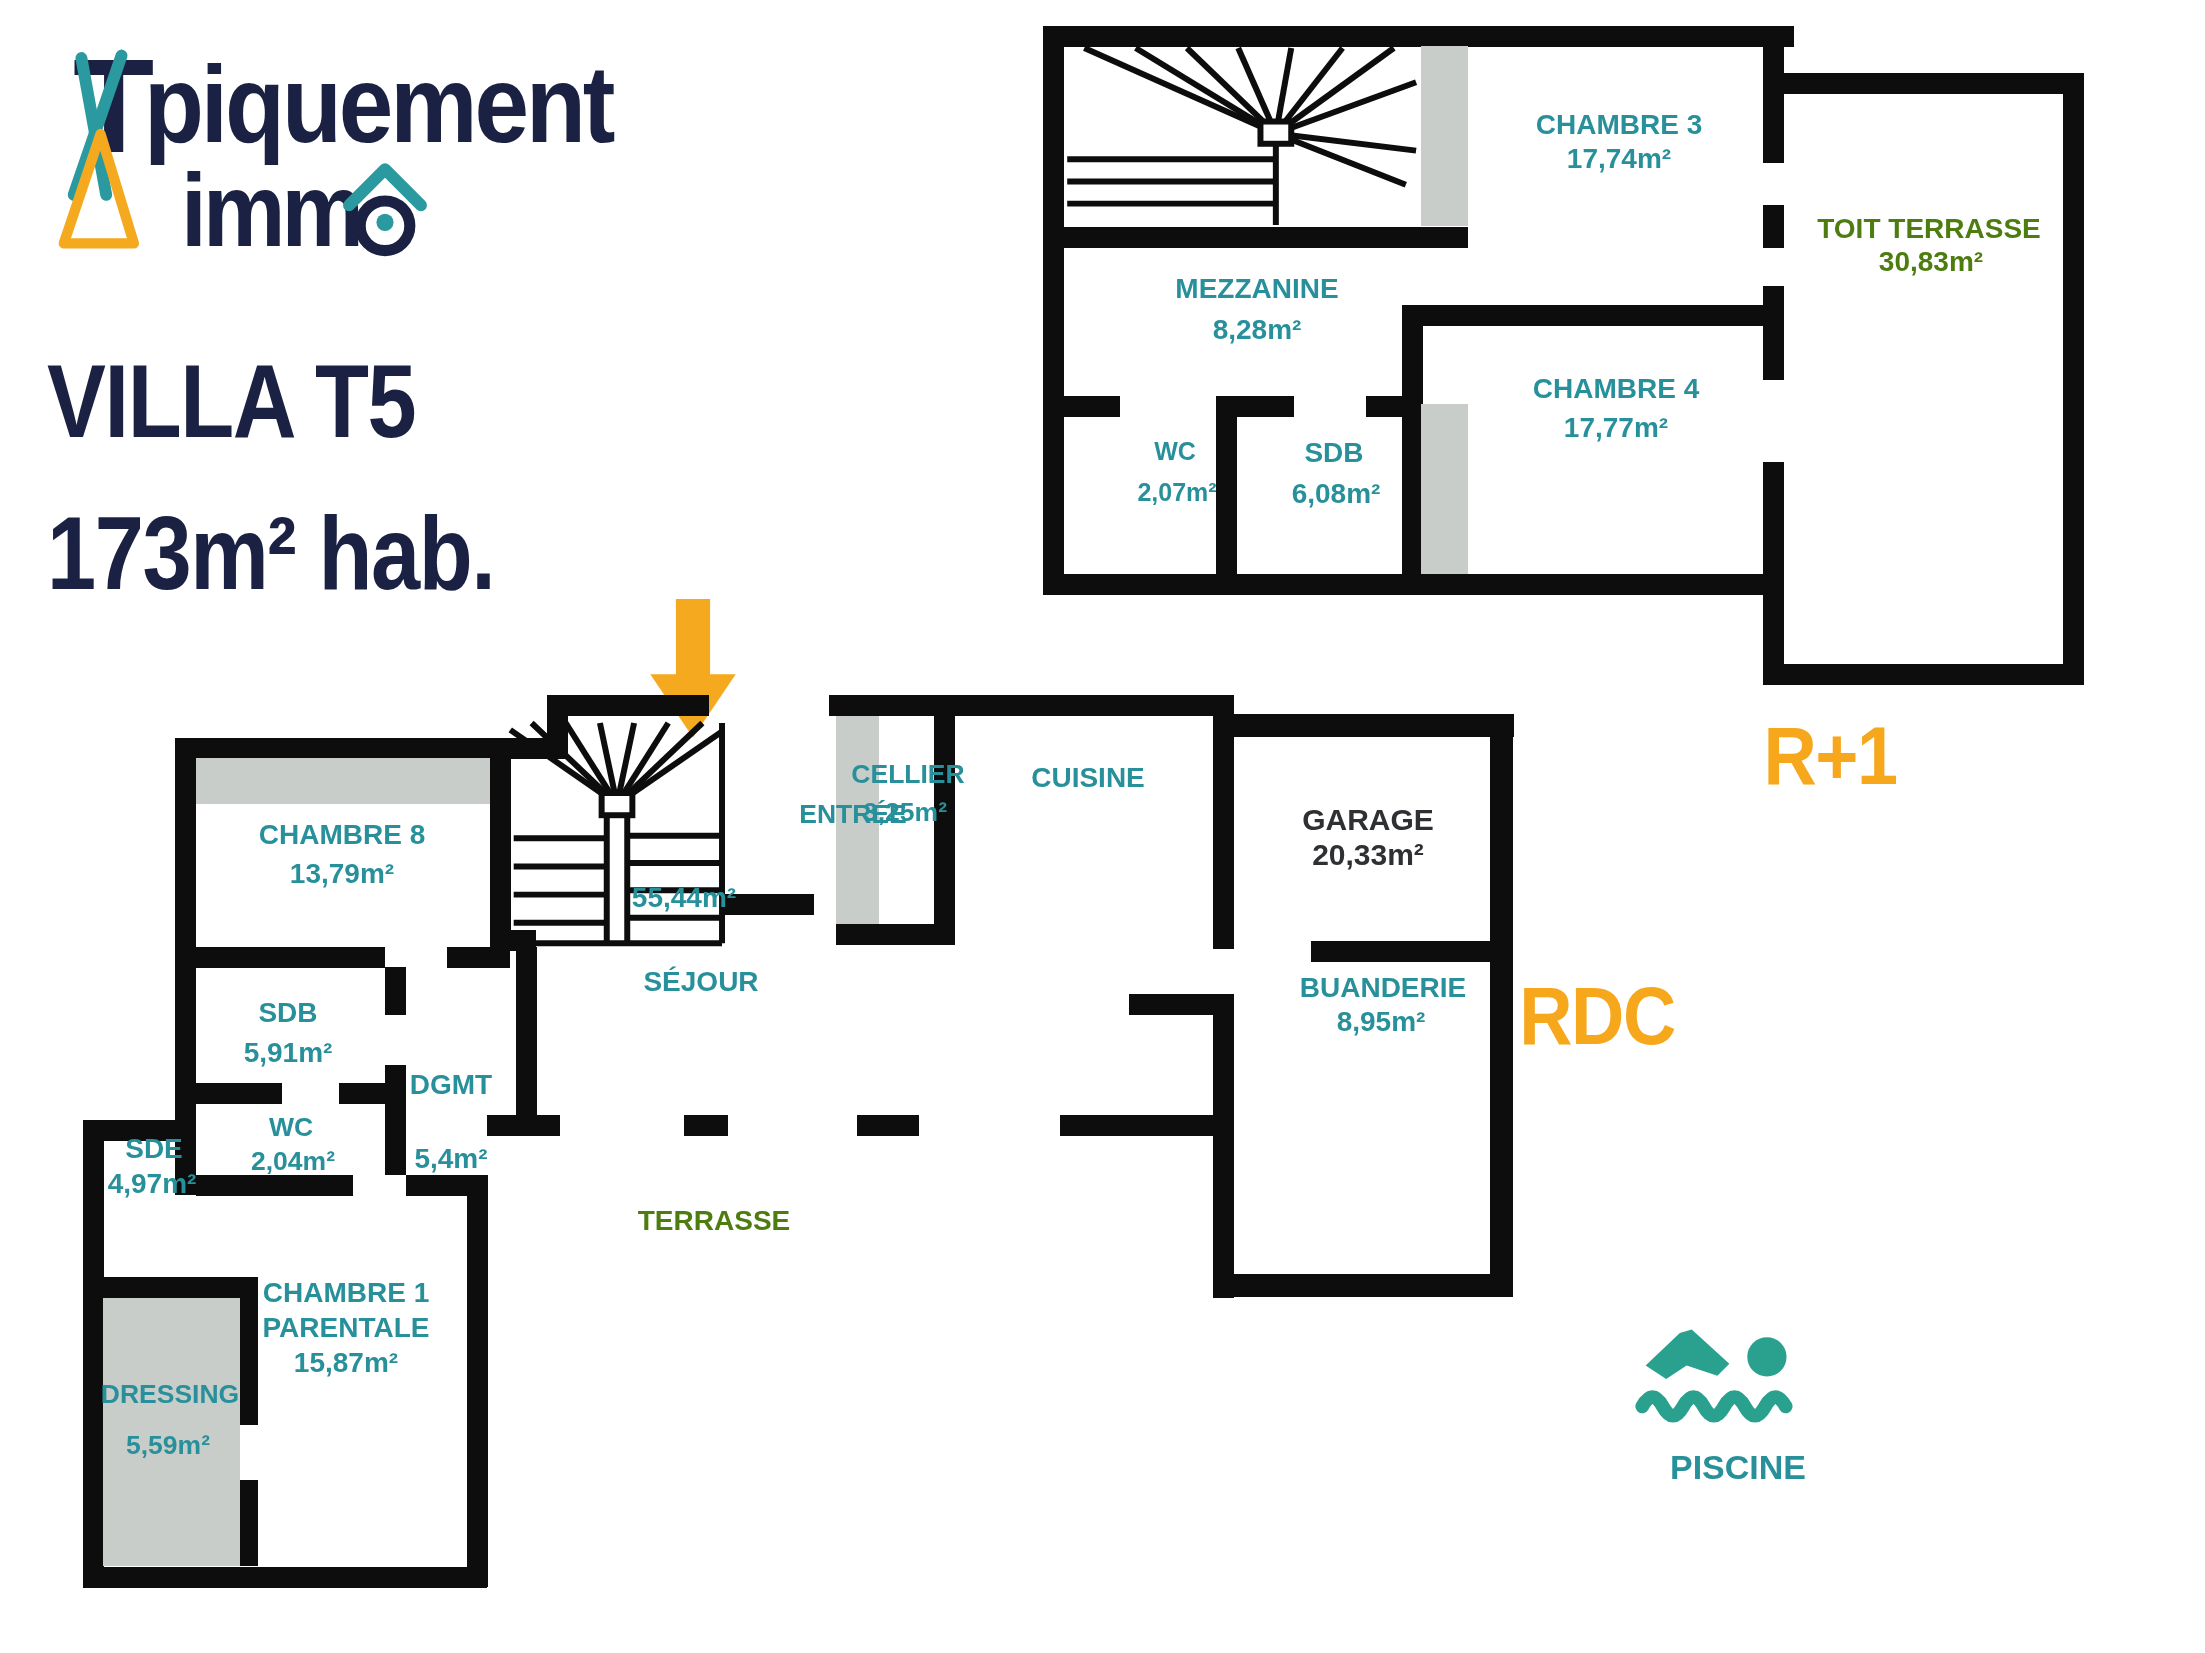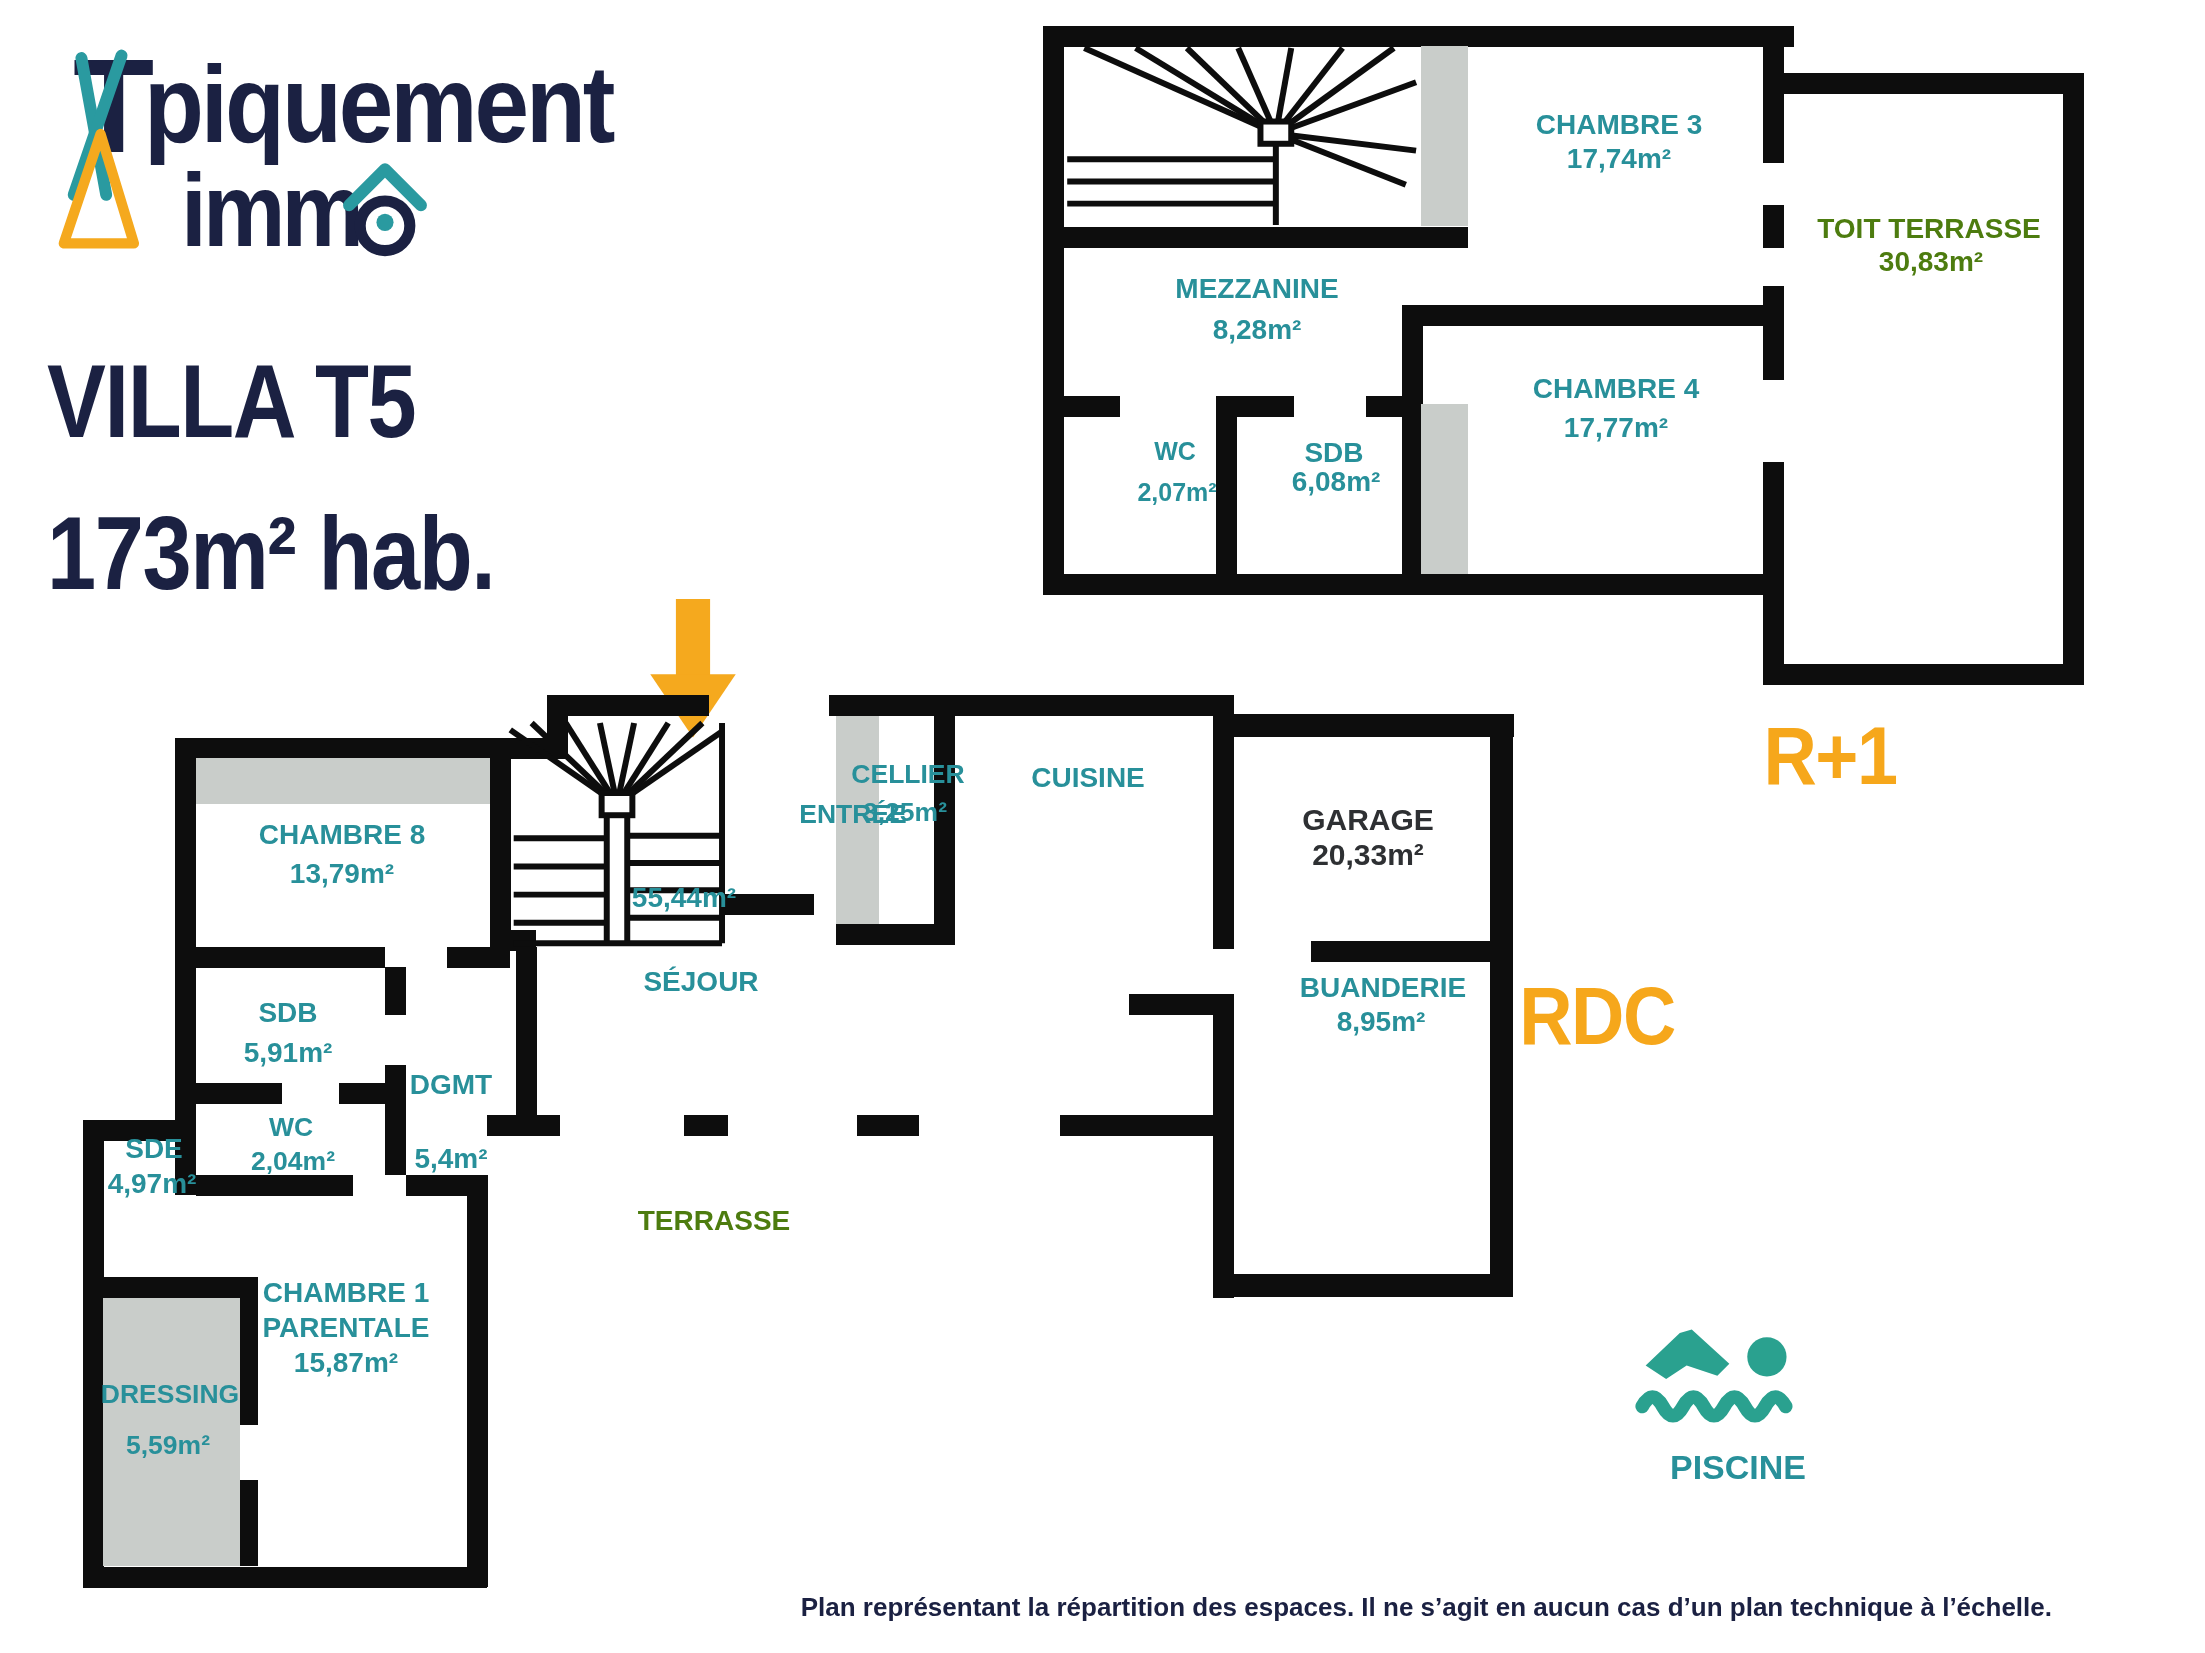--- a/index.html
+++ b/index.html
@@ -94,21 +94,21 @@
       </g>
     </svg>
 
     <div class="lb teal fs33" style="left:1619px;top:125px">CHAMBRE 3</div>
     <div class="lb teal fs33" style="left:1619px;top:159px">17,74m²</div>
     <div class="lb teal fs33" style="left:1257px;top:289px">MEZZANINE</div>
     <div class="lb teal fs33" style="left:1257px;top:330px">8,28m²</div>
     <div class="lb teal fs29" style="left:1175px;top:451px">WC</div>
     <div class="lb teal fs29" style="left:1177px;top:492px">2,07m²</div>
     <div class="lb teal fs33" style="left:1334px;top:453px">SDB</div>
-    <div class="lb teal fs33" style="left:1336px;top:482px">6,08m²</div>
+    <div class="lb teal fs33" style="left:1336px;top:494px">6,08m²</div>
     <div class="lb teal fs33" style="left:1616px;top:389px">CHAMBRE 4</div>
     <div class="lb teal fs33" style="left:1616px;top:428px">17,77m²</div>
     <div class="lb navy fs33" style="left:1929px;top:229px">TOIT TERRASSE</div>
     <div class="lb navy fs33" style="left:1931px;top:262px">30,83m²</div>
     <div class="lb orange floor-tag" style="left:1830px;top:756px">R+1</div>
   </div>
 
   <div>
 
     <div class="w" style="left:547px;top:695px;width:162px;height:20.5px"></div>
@@ -213,16 +213,15 @@
     <div class="lb orange floor-tag" style="left:1597px;top:1016px">RDC</div>
 
     <svg style="left:1637px;top:1321px;" width="171" height="111" viewBox="0 0 200 130">
       <circle cx="152" cy="42" r="23" fill="#2aa18f"></circle>
       <path d="M10 52 L50 14 L64 10 L108 50 L94 64 L58 52 L34 68 Z" fill="#2aa18f"></path>
       <path d="M6 100 q 12 -22 24 0 t 24 0 t 24 0 t 24 0 t 24 0 t 24 0 t 24 0" stroke="#2aa18f" stroke-width="16" fill="none" stroke-linecap="round"></path>
     </svg>
     <div class="lb teal" style="left:1738px;top:1467px;font-size:34px">PISCINE</div>
   </div>
 
-  <div class="disclaimer" style="right:153px;top:1592px;">Plan représentant la répartition des espaces. Il ne s’agit en aucun cas d’un plan technique à l’échelle.</div>
 
 </div>
 
 
 </body></html>

